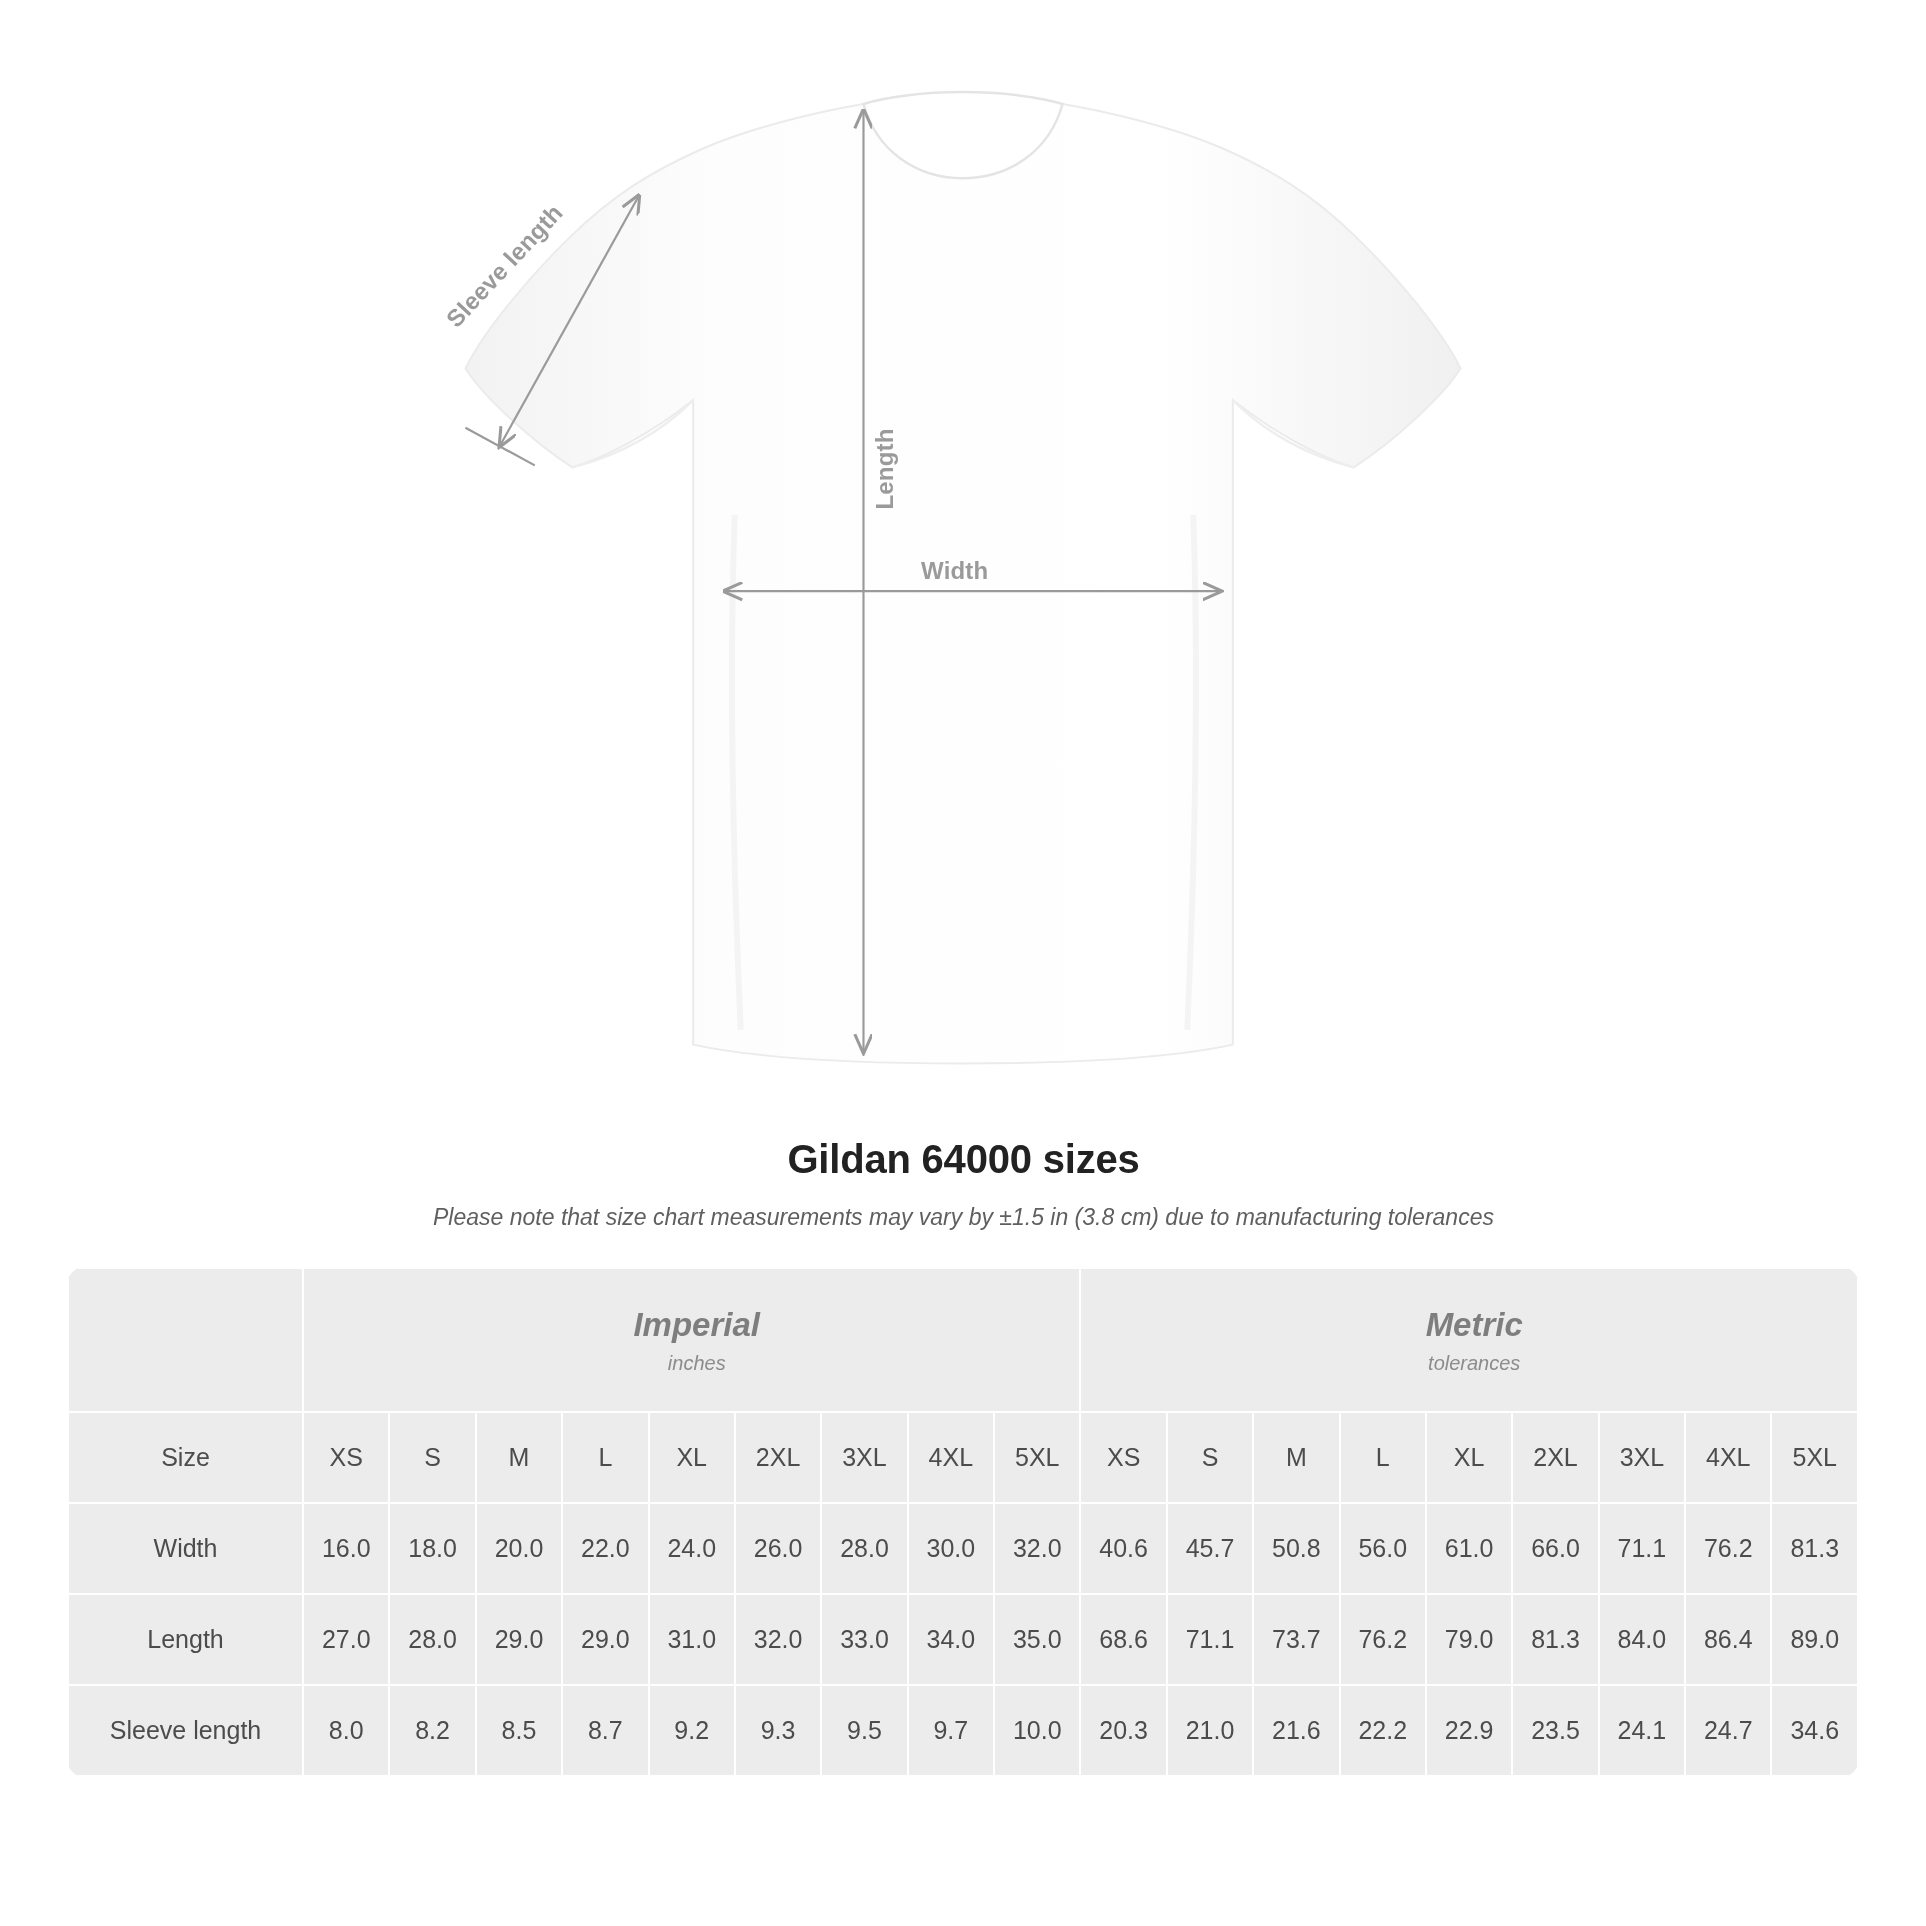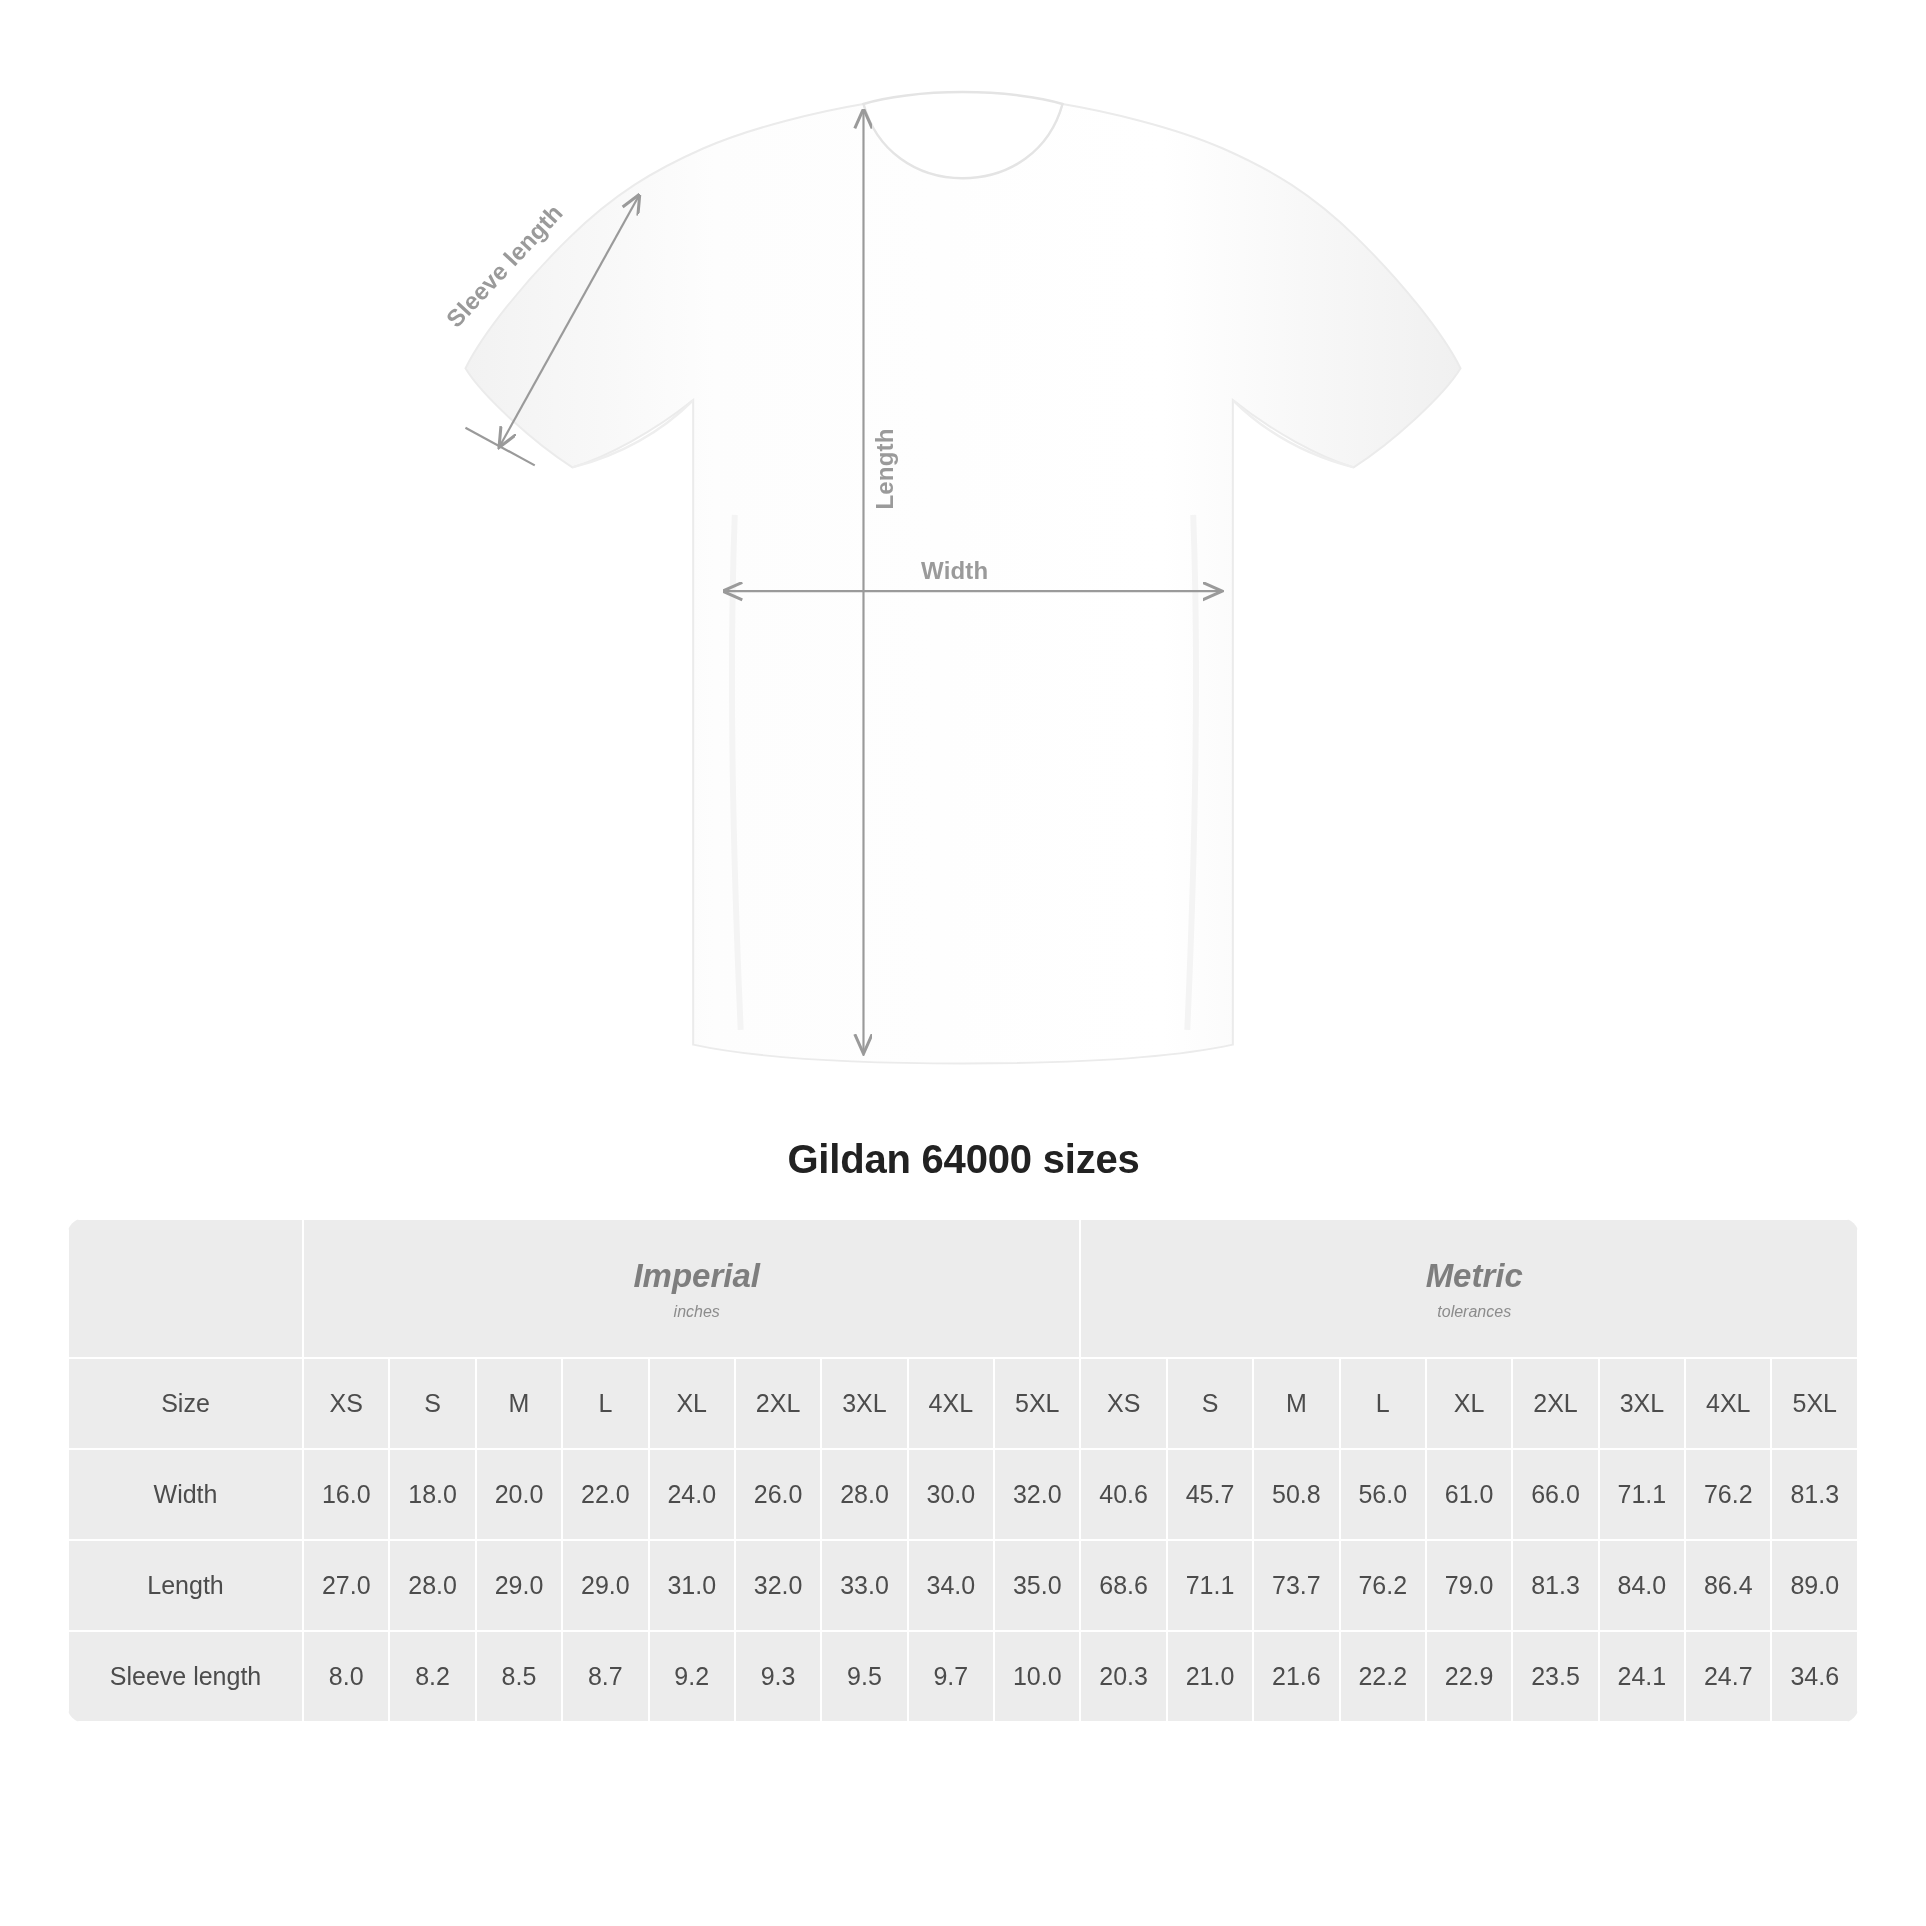--- a/index.html
+++ b/index.html
@@ -100,21 +100,21 @@
     padding: 34px 0 36px 10px;
   }
   .unit-name {
     font-size: 33px;
     font-style: italic;
     font-weight: bold;
     color: #7e7e7e;
     line-height: 1.35;
   }
   .unit-sub {
-    font-size: 16px;
+    font-size: 20px;
     font-style: italic;
     color: #8c8c8c;
     margin-top: 4px;
   }
   .row-head {
     background: #ececec;
     font-weight: bold;
     color: #5a5a5a;
     font-size: 26px;
     padding: 30px 6px;
@@ -197,20 +197,21 @@
       <line x1="470" y1="432" x2="540" y2="470" stroke="#9a9a9a" stroke-width="2.2"></line>
     </svg>
 
     <div class="dim-label" id="sleeve-label">Sleeve length</div>
     <div class="dim-label" id="length-label">Length</div>
     <div class="dim-label" id="width-label">Width</div>
   </div>
 
   <div class="title-block">
     <h1 class="chart-title">Gildan 64000 sizes</h1>
+    <div class="chart-note">Please note that size chart measurements may vary by ±1.5 in (3.8 cm) due to manufacturing tolerances</div>
   </div>
 
   <div class="table-wrap">
     <table class="size-table">
       <colgroup>
         <col class="col-label">
         <col class="col-val">
           <col class="col-val">
           <col class="col-val">
           <col class="col-val">

